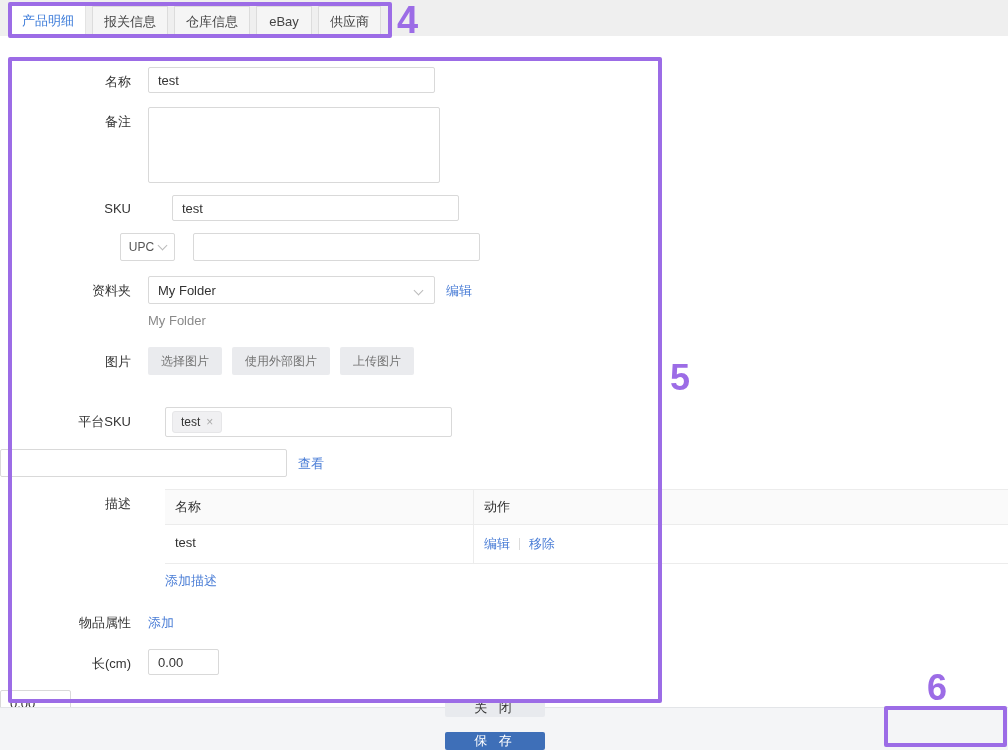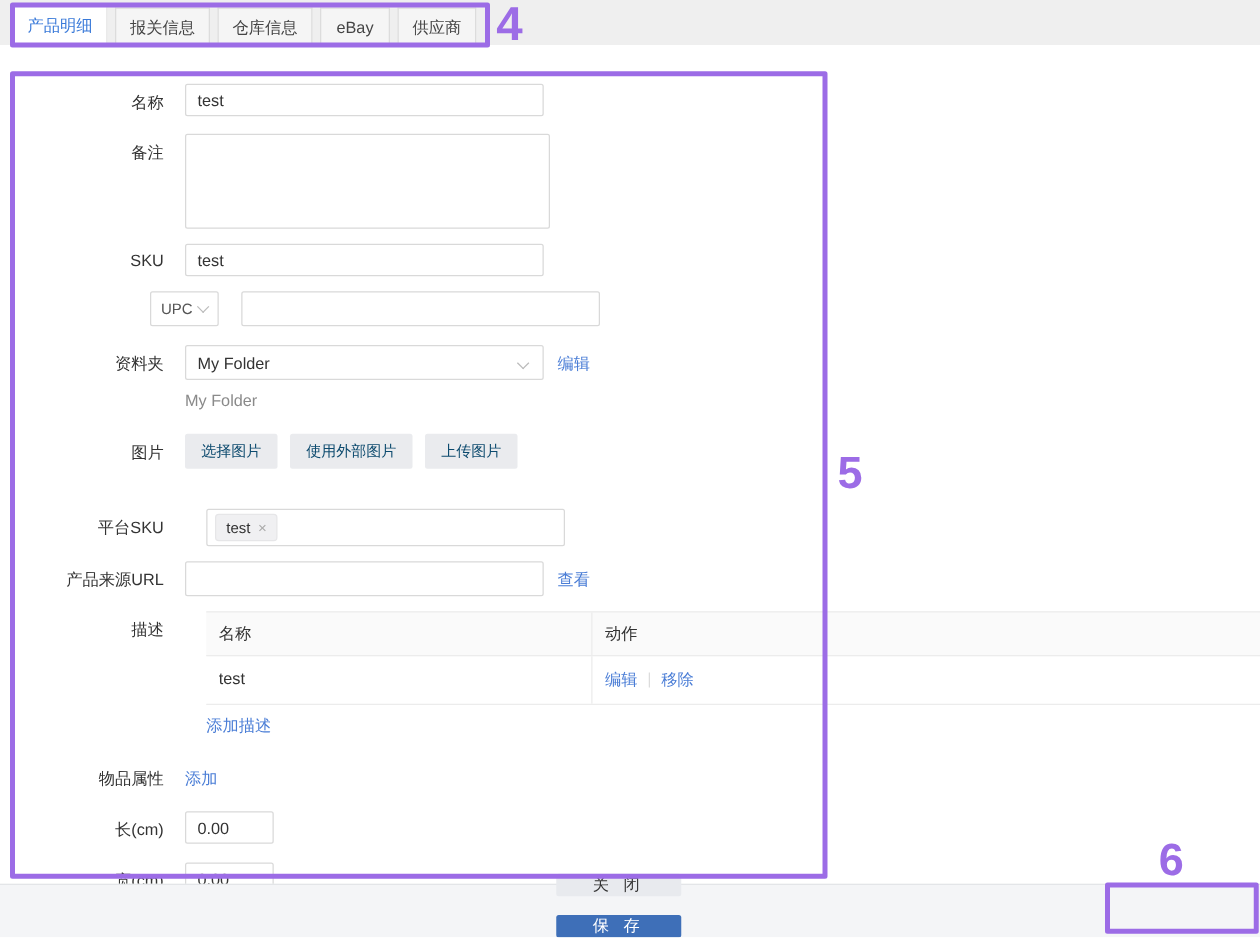--- a/index.html
+++ b/index.html
@@ -61,21 +61,21 @@
     padding: 0 9px; cursor: pointer;
   }
   .select-box .chev { position: absolute; right: 12px; top: 13px; }
   .note { color: #8a8a8a; font-size: 13px; margin-top: 9px; }
 
   a.link { color: var(--link-blue); text-decoration: none; cursor: pointer; font-size: 13px; }
   .side-link { margin-left: 11px; padding-top: 6px; }
 
   .gray-btn {
     height: 28px; background: #eaebee; border: none; border-radius: 2px;
-    padding: 0 13px; font-size: 12px; color: #0c4a6e; cursor: pointer;
+    padding: 0 13px; font-size: 12px; color: #737373; cursor: pointer;
     font-family: inherit; margin-right: 10px;
   }
 
   .tag-input {
     width: 287px; height: 30px; border: 1px solid #d9d9d9; border-radius: 2px;
     background: #fff; display: flex; align-items: center; padding: 0 6px;
   }
   .tag {
     background: #f0f0f2; border: 1px solid #e6e6e8; border-radius: 3px;
     padding: 3px 8px; font-size: 12px; color: #333; display: flex;
@@ -149,21 +149,21 @@
       </div>
     </div>
 
     <div class="row" style="margin-top:14px;">
       <div class="lbl">备注</div>
       <div class="ctl">
         <textarea class="txt-input" style=""></textarea>
       </div>
     </div>
 
-    <div class="row" style="margin-top:12px;">
+    <div class="row" style="margin-top:12px;gap:24px;">
       <div class="lbl">SKU</div>
       <div class="ctl">
         <input class="txt-input" type="text" value="test" style="">
       </div>
     </div>
 
     <div class="row upc-row" style="margin-top:12px;padding-left:28px;">
       <div class="upc-box">
         <span>UPC</span>
         <span class="chev"></span>
@@ -198,21 +198,20 @@
         <div class="tag-input">
           <span class="tag">
             <span>test</span>
             <span class="x">×</span>
           </span>
         </div>
       </div>
     </div>
 
     <div class="row" style="margin-top:12px;">
-      <div class="lbl">产品来源URL</div>
       <div class="ctl">
         <input class="txt-input" style="height: 28px;" type="text" value="">
       </div>
       <a class="link side-link">查看</a>
     </div>
 
     <div class="row" style="margin-top:12px;justify-content:space-between;">
       <div class="lbl">描述</div>
       <div class="ctl">
         <div class="desc-wrap">
@@ -239,21 +238,20 @@
     </div>
 
     <div class="row" style="margin-top:17px;">
       <div class="lbl">长(cm)</div>
       <div class="ctl">
         <input class="txt-input small-input" type="text" value="0.00" style="">
       </div>
     </div>
 
     <div class="row" style="margin-top:15px;">
-      <div class="lbl">宽(cm)</div>
       <div class="ctl">
         <input class="txt-input small-input" type="text" value="0.00" style="">
       </div>
     </div>
 
   </div>
 
   <div class="footer">
     <button class="btn btn-close">关 闭</button>
     <button class="btn btn-save">保 存</button>

